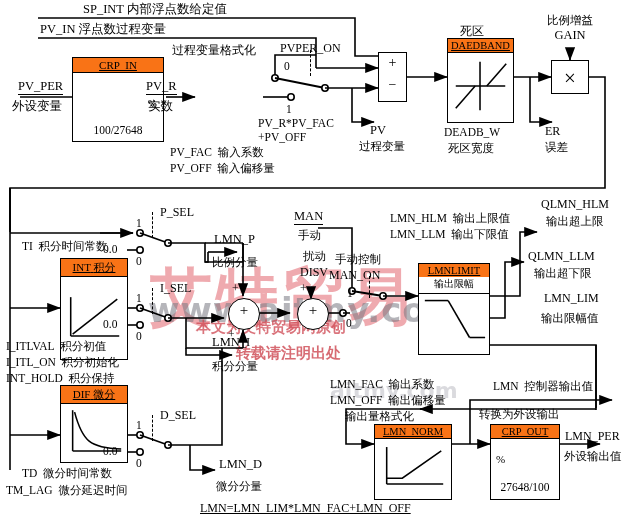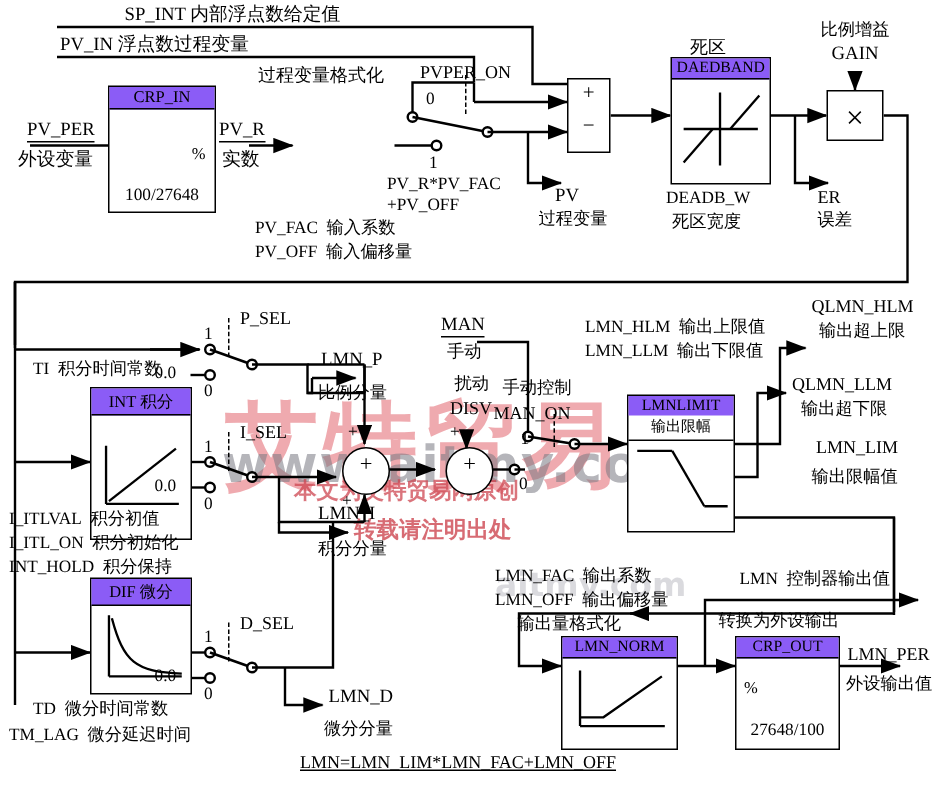--- a/index.html
+++ b/index.html
@@ -7,21 +7,21 @@
     width:623px;height:525px;position:relative;overflow:hidden;
     font-family:"Liberation Serif","DejaVu Serif",serif;
     color:#000;
   }
   #stage{position:absolute;left:0;top:0;width:623px;height:525px;}
   svg#wires{position:absolute;left:0;top:0;width:623px;height:525px;}
   .lbl{position:absolute;white-space:nowrap;line-height:1.05;}
   .blk{position:absolute;border:1.6px solid #000;background:#fff;box-sizing:border-box;}
   .blk .hd{
     border-bottom:1.4px solid #000;text-align:center;
-    font-size:11px;padding:1px 0 1px;background:#8b5cf6;
+    font-size:11px;padding:1px 0 1px;background:#f97316;text-decoration:underline;
   }
   .blk .bdy{position:relative;height:calc(100% - 17px);}
   .ctr{text-align:center;}
   .wm{position:absolute;pointer-events:none;}
   .wm1{left:150px;top:255px;font-size:62px;font-weight:bold;color:rgba(226,100,110,.55);
        font-family:"DejaVu Sans",sans-serif;letter-spacing:4px;}
   .wm2{left:148px;top:290px;font-size:34px;font-weight:bold;color:rgba(120,120,130,.55);
        font-family:"DejaVu Sans",sans-serif;letter-spacing:1px;}
   .wm3{left:196px;top:318px;font-size:15px;font-weight:bold;color:rgba(205,70,80,.75);
        font-family:"DejaVu Sans",sans-serif;}
@@ -181,21 +181,21 @@
 
   <div class="lbl" style="left:40px;top:3px;font-size:12.5px;margin-left:43px;">
     <span>SP_INT</span>
     <span>内部浮点数给定值</span>
   </div>
   <div class="lbl" style="left:40px;top:23px;font-size:12.5px;">
     <span>PV_IN</span>
     <span>浮点数过程变量</span>
   </div>
 
-  <div class="blk" style="left:72px;top:57px;width:72px;height:85px;">
+  <div class="blk" style="left:72px;top:57px;width:92px;height:85px;">
     <div class="hd">CRP_IN</div>
     <div class="bdy">
       <div style="position:absolute;right:6px;top:24px;font-size:11px;">%</div>
       <div style="position:absolute;left:0;right:0;bottom:3px;text-align:center;font-size:11.5px;">100/27648</div>
     </div>
   </div>
 
   <div class="lbl" style="left:18px;top:80px;font-size:12.5px;">
     <span style="border-bottom:1.4px solid #000;padding-bottom:1px;">PV_PER</span>
   </div>

